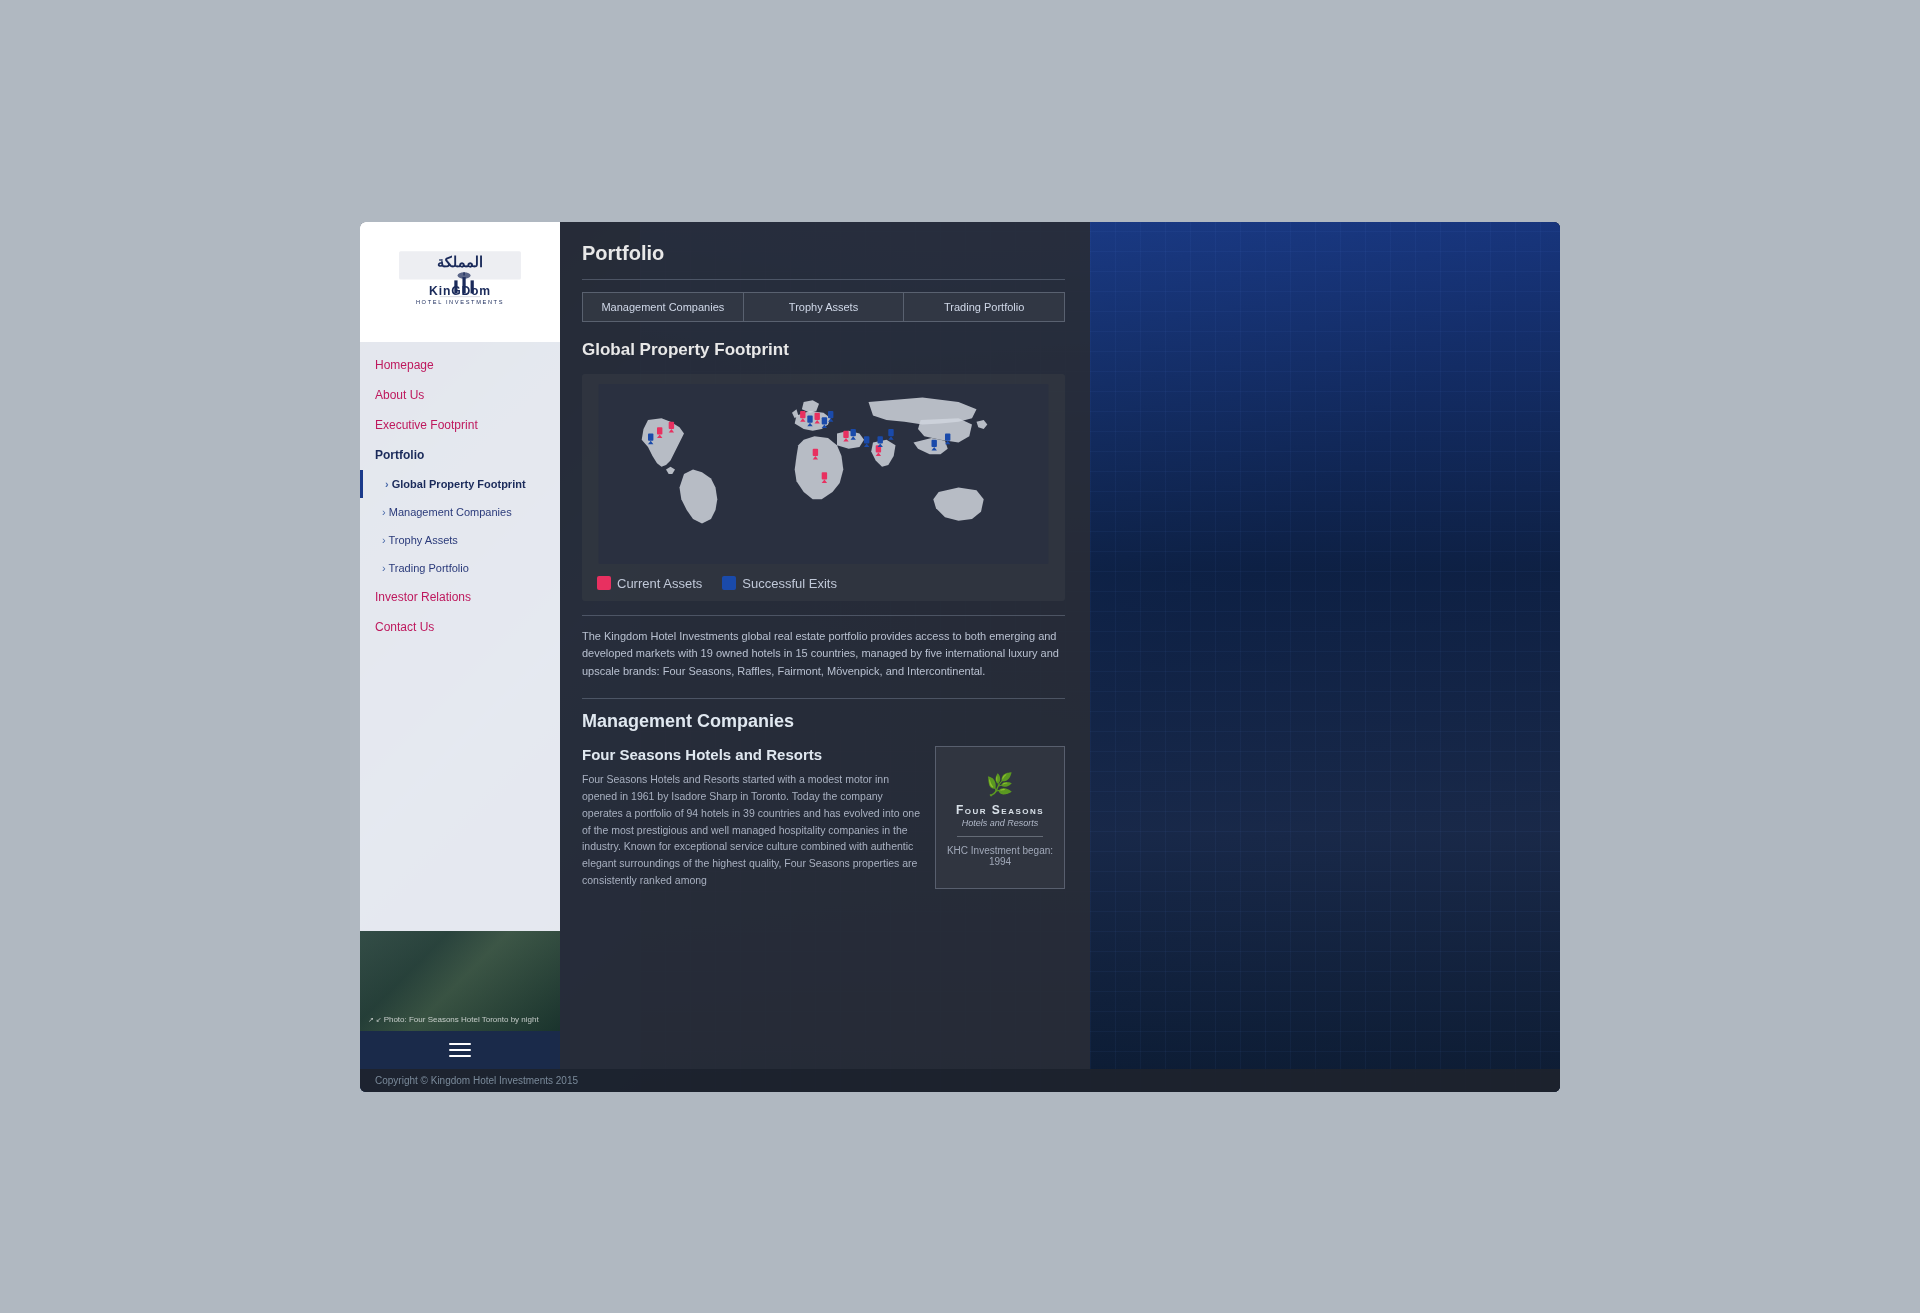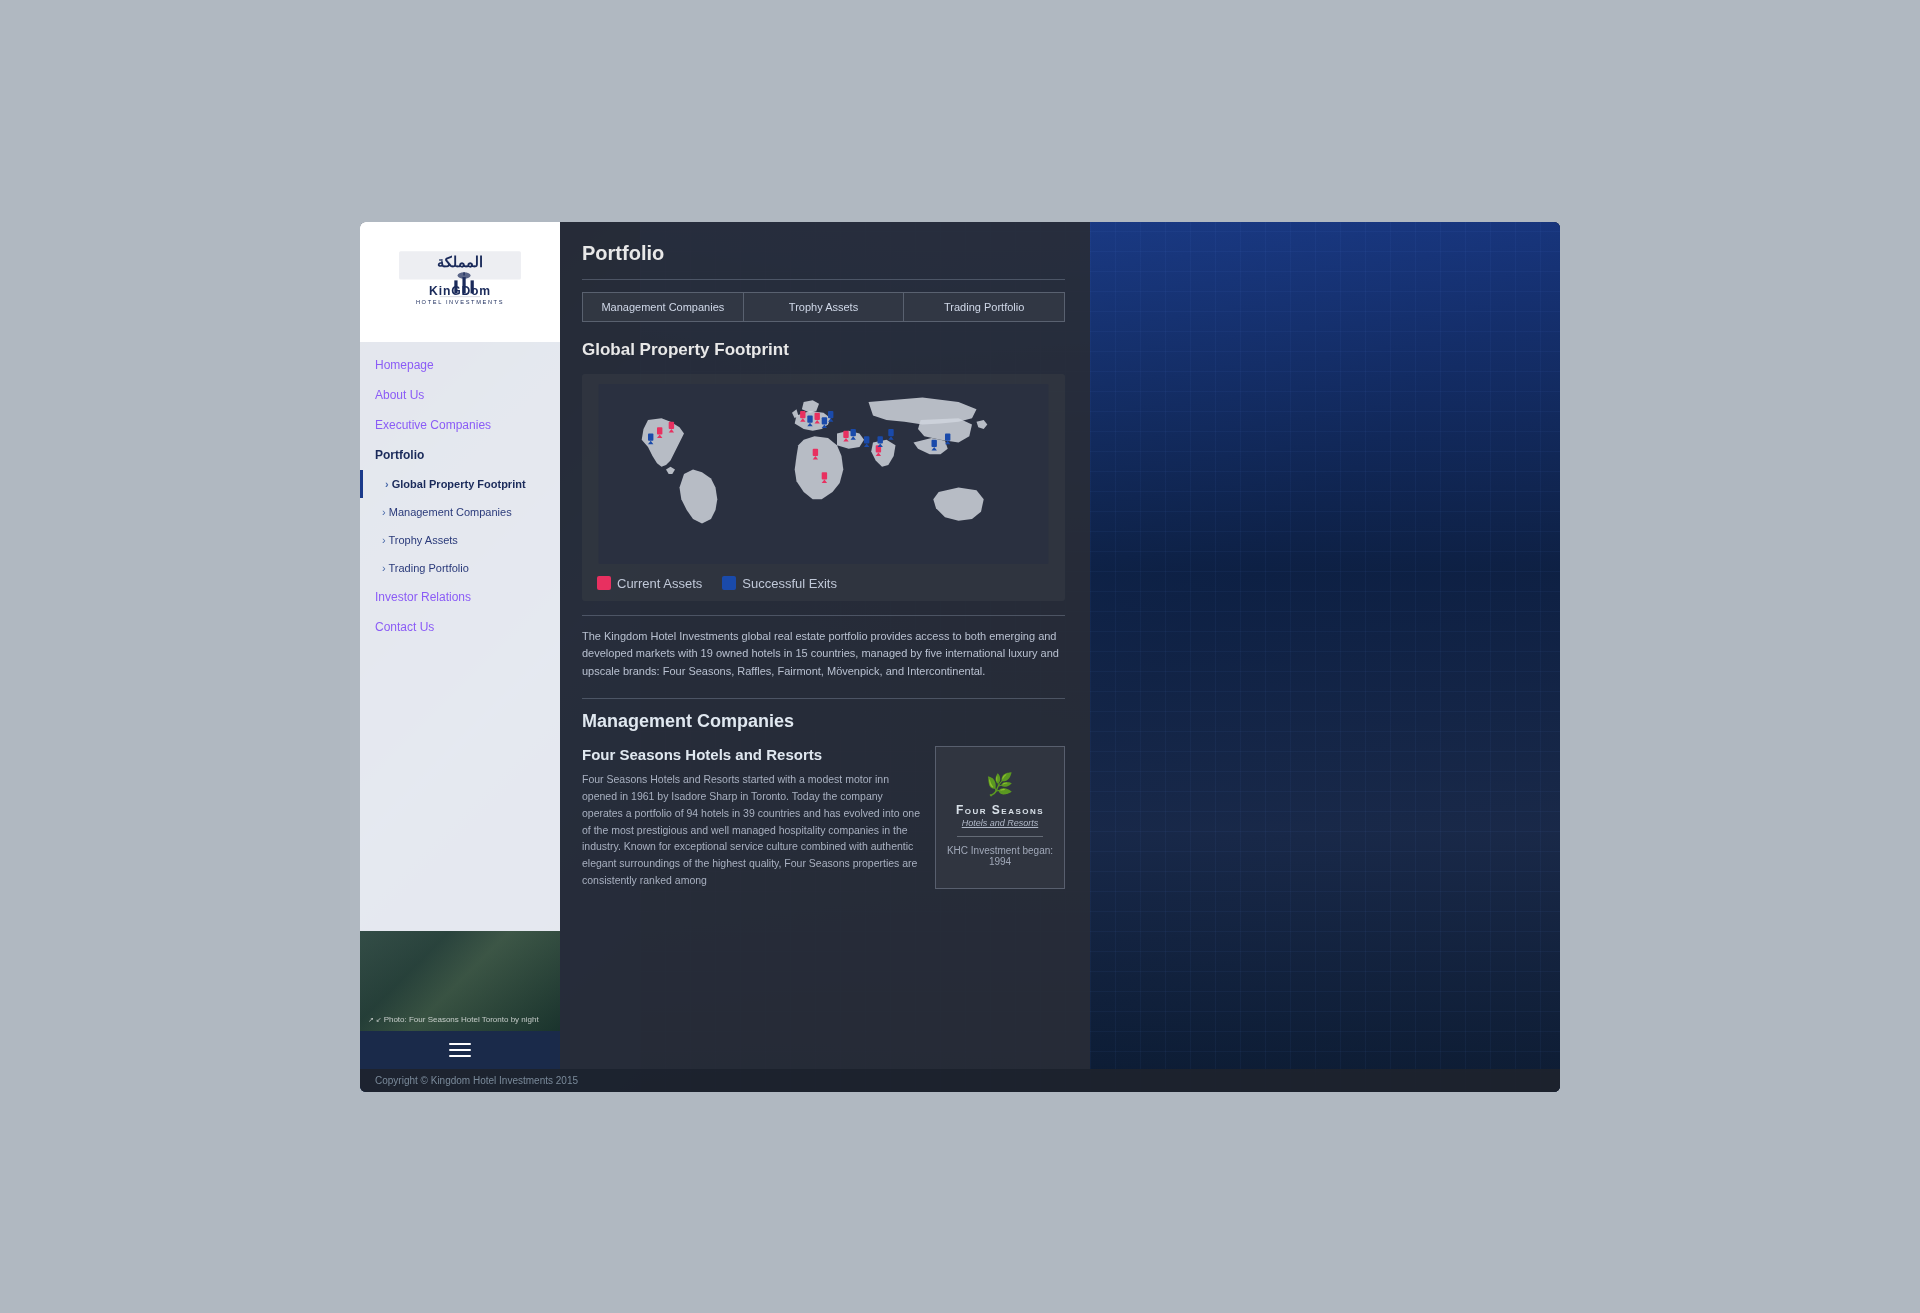--- a/index.html
+++ b/index.html
@@ -75,21 +75,21 @@
       height: 70px;
     }
     .nav-menu {
       flex: 1;
       padding: 8px 0;
       overflow-y: auto;
     }
     .nav-item {
       padding: 8px 15px;
       font-size: 12px;
-      color: #8b5cf6;
+      color: #be185d;
       cursor: pointer;
       display: block;
       text-decoration: none;
     }
     .nav-item.active { font-weight: bold; color: #1a2a5a; }
     .nav-item.sub {
       padding-left: 22px;
       font-size: 11px;
       color: #2a3a7a;
     }
@@ -272,21 +272,20 @@
       color: #d8e0e8;
       letter-spacing: 1.5px;
       font-variant: small-caps;
       line-height: 1.3;
     }
     .fs-sub {
       font-size: 9px;
       color: #b0b8c8;
       text-align: center;
       font-style: italic;
-      text-decoration: underline;
     }
     .fs-divider {
       width: 80%;
       height: 1px;
       background: rgba(180,190,200,0.4);
       margin: 8px auto;
     }
     .khc-investment {
       font-size: 10px;
       color: #a0a8b8;
@@ -335,21 +334,21 @@
           <text x="80" y="56" text-anchor="middle" font-size="15" font-weight="bold" fill="#1a2a5a" font-family="Arial" letter-spacing="1">KinGDom</text>
           <text x="80" y="67" text-anchor="middle" font-size="7" fill="#1a2a5a" font-family="Arial" letter-spacing="2">HOTEL INVESTMENTS</text>
 
           <line x1="55" y1="58" x2="105" y2="58" stroke="#1a2a5a" stroke-width="0.5" opacity="0.4"></line>
         </svg>
       </div>
 
       <nav class="nav-menu">
         <a class="nav-item">Homepage</a>
         <a class="nav-item">About Us</a>
-        <a class="nav-item">Executive Companies</a>
+        <a class="nav-item">Executive Footprint</a>
         <a class="nav-item active">Portfolio</a>
         <a class="nav-item sub active-sub">Global Property Footprint</a>
         <a class="nav-item sub">Management Companies</a>
         <a class="nav-item sub">Trophy Assets</a>
         <a class="nav-item sub">Trading Portfolio</a>
         <a class="nav-item">Investor Relations</a>
         <a class="nav-item">Contact Us</a>
       </nav>
 
       <div class="sidebar-photo">

